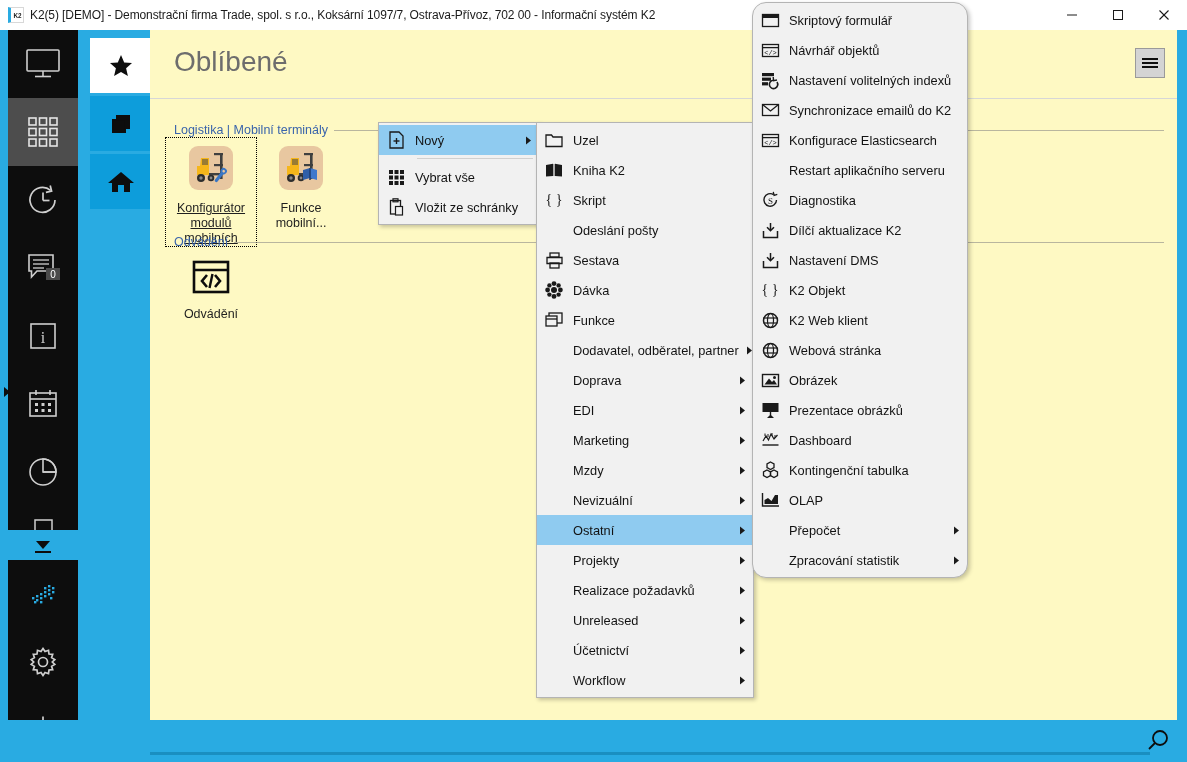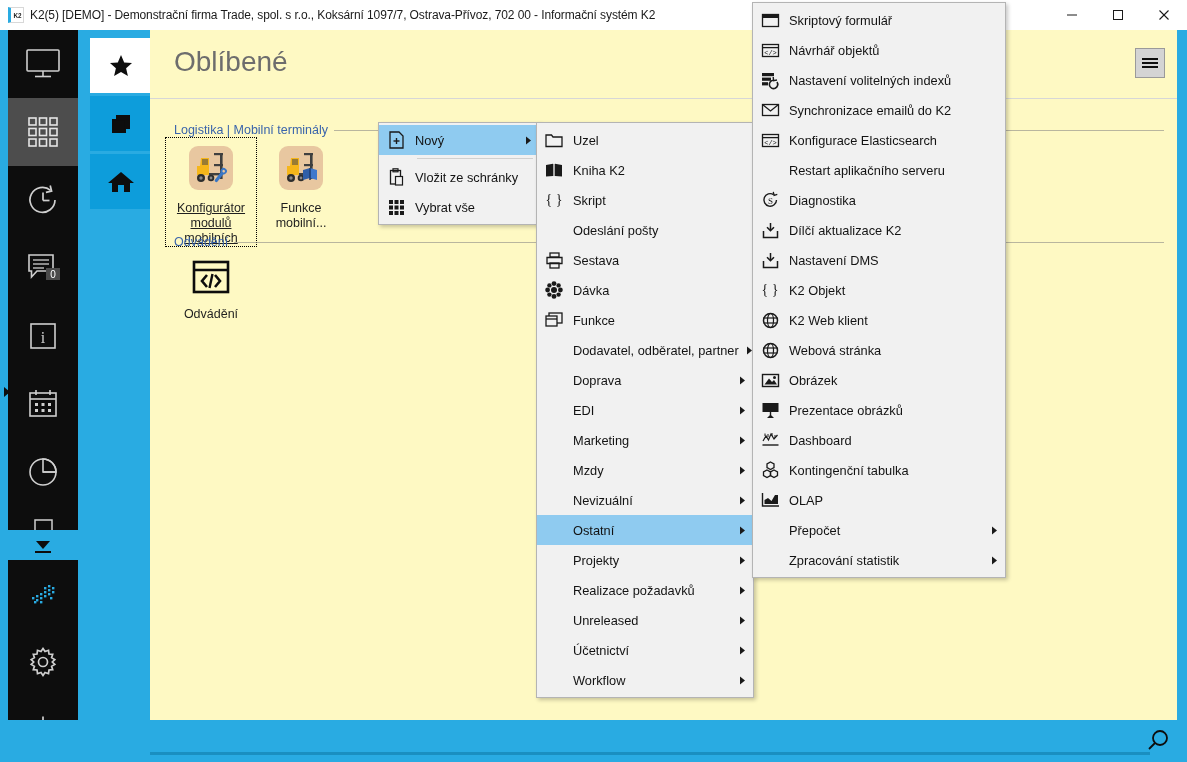--- a/index.html
+++ b/index.html
@@ -171,21 +171,21 @@
   }
   .mitem .m-label { flex: 1; padding-left: 2px; }
   .mitem .m-arrow {
     width: 22px; min-width: 22px; display: flex; align-items: center; justify-content: center;
   }
   .msep {
     height: 1px; background: #d0d0d0; margin: 3px 6px 3px 38px;
   }
   .menu-1 { left: 378px; top: 122px; width: 162px; }
   .menu-2 { left: 536px; top: 122px; width: 218px; }
-  .menu-3 { left: 752px; top: 2px; width: 254px; }
+  .menu-3 { left: 752px; top: 2px; width: 216px; border-radius: 14px; }
 
   svg { overflow: visible; }
 </style>
 </head>
 <body>
 
 <div id="app">
 
   <div class="titlebar">
     <div class="tb-icon">
@@ -491,48 +491,48 @@
       <span class="m-label">Nový</span>
       <span class="m-arrow">
         <svg width="7" height="9" viewBox="0 0 7 9">
             <polygon points="1,0.5 6,4.5 1,8.5" fill="#1a1a1a"></polygon>
           </svg>
       </span>
     </div>
     <div class="msep"></div>
     <div class="mitem">
       <span class="m-ico">
-        <svg width="17" height="18" viewBox="0 0 17 18">
-          <rect x="2.5" y="2.5" width="10" height="13.5" fill="none" stroke="#1a1a1a" stroke-width="1.3"></rect>
-          <rect x="5" y="0.8" width="5" height="3" fill="none" stroke="#1a1a1a" stroke-width="1.2"></rect>
-          <rect x="7.5" y="8.5" width="7" height="8.5" fill="#f1f1f1" stroke="#1a1a1a" stroke-width="1.2"></rect>
-        </svg>
-      </span>
-      <span class="m-label">Vložit ze schránky</span>
-      <span class="m-arrow"></span>
-    </div>
-    <div class="mitem">
-      <span class="m-ico">
         <svg width="17" height="17" viewBox="0 0 17 17">
           <g fill="#1a1a1a">
             <rect x="1" y="1" width="4" height="4"></rect>
               <rect x="6.5" y="1" width="4" height="4"></rect>
               <rect x="12" y="1" width="4" height="4"></rect>
             <rect x="1" y="6.5" width="4" height="4"></rect>
               <rect x="6.5" y="6.5" width="4" height="4"></rect>
               <rect x="12" y="6.5" width="4" height="4"></rect>
             <rect x="1" y="12" width="4" height="4"></rect>
               <rect x="6.5" y="12" width="4" height="4"></rect>
               <rect x="12" y="12" width="4" height="4"></rect>
           </g>
         </svg>
       </span>
       <span class="m-label">Vybrat vše</span>
       <span class="m-arrow"></span>
     </div>
+    <div class="mitem">
+      <span class="m-ico">
+        <svg width="17" height="18" viewBox="0 0 17 18">
+          <rect x="2.5" y="2.5" width="10" height="13.5" fill="none" stroke="#1a1a1a" stroke-width="1.3"></rect>
+          <rect x="5" y="0.8" width="5" height="3" fill="none" stroke="#1a1a1a" stroke-width="1.2"></rect>
+          <rect x="7.5" y="8.5" width="7" height="8.5" fill="#f1f1f1" stroke="#1a1a1a" stroke-width="1.2"></rect>
+        </svg>
+      </span>
+      <span class="m-label">Vložit ze schránky</span>
+      <span class="m-arrow"></span>
+    </div>
   </div>
 
   <div class="menu menu-2">
 
     <div class="mitem">
       <span class="m-ico">
         <svg width="18" height="15" viewBox="0 0 18 15">
           <path d="M1 13.5 V2 H6.5 L8 4 H17 V13.5 Z" fill="none" stroke="#1a1a1a" stroke-width="1.3"></path>
         </svg>
       </span>

